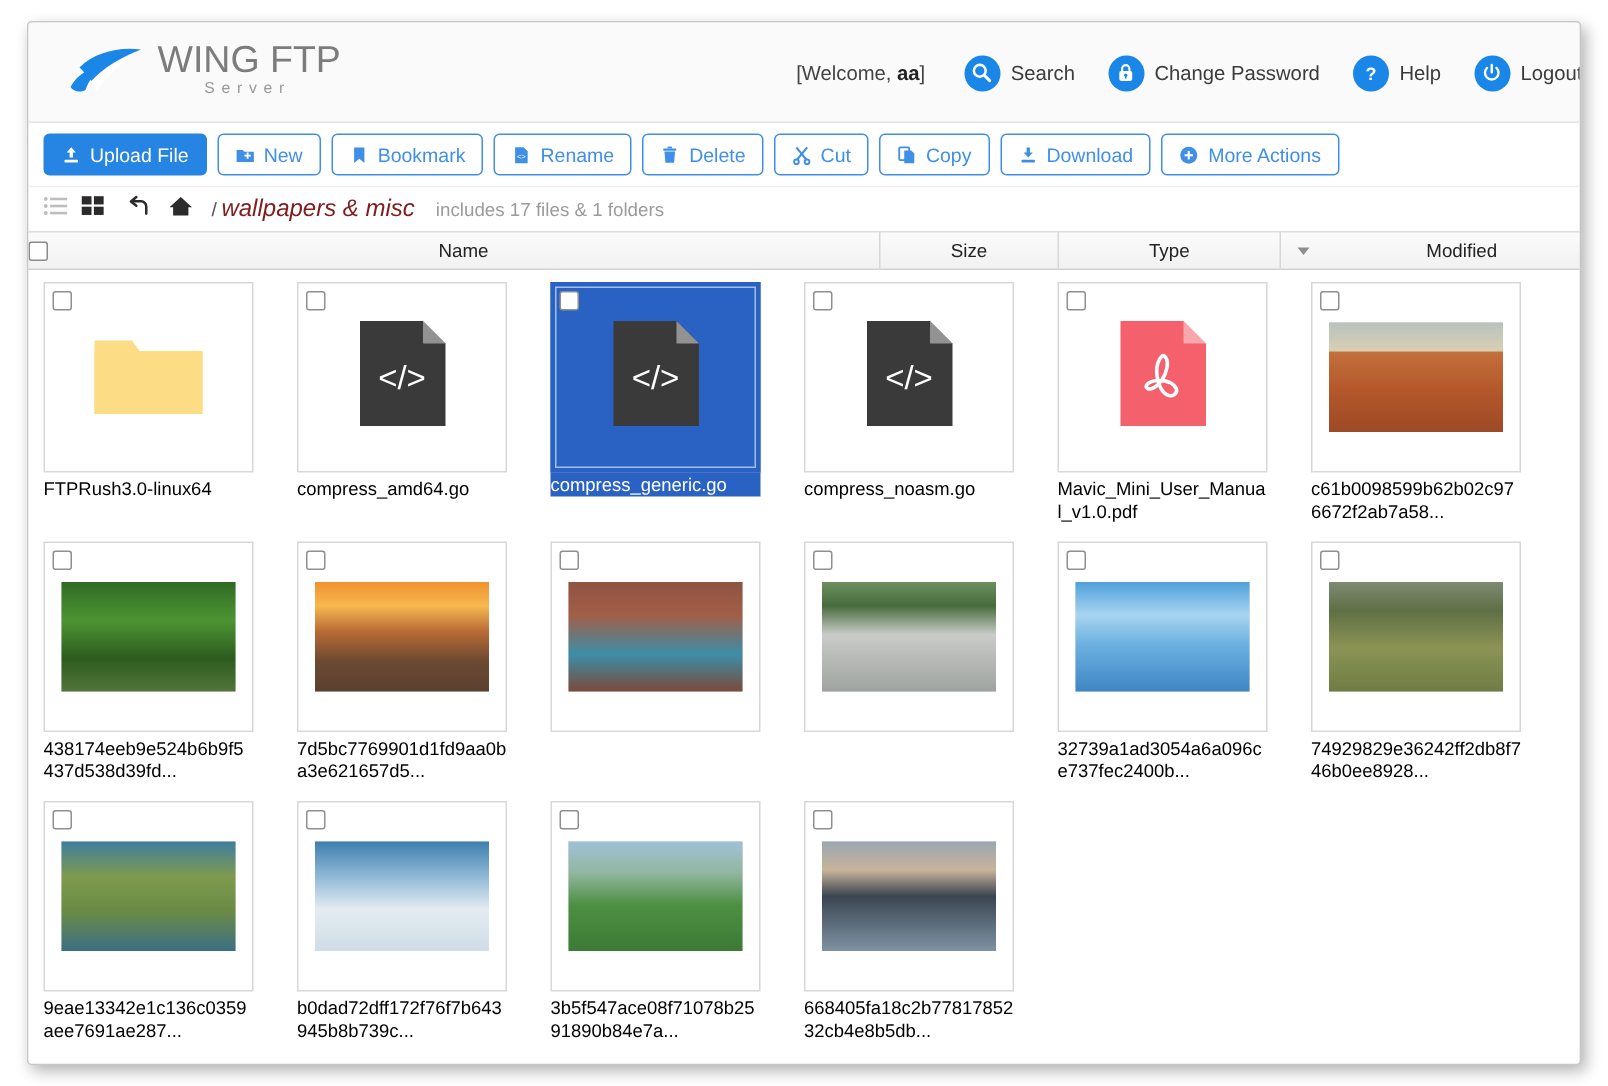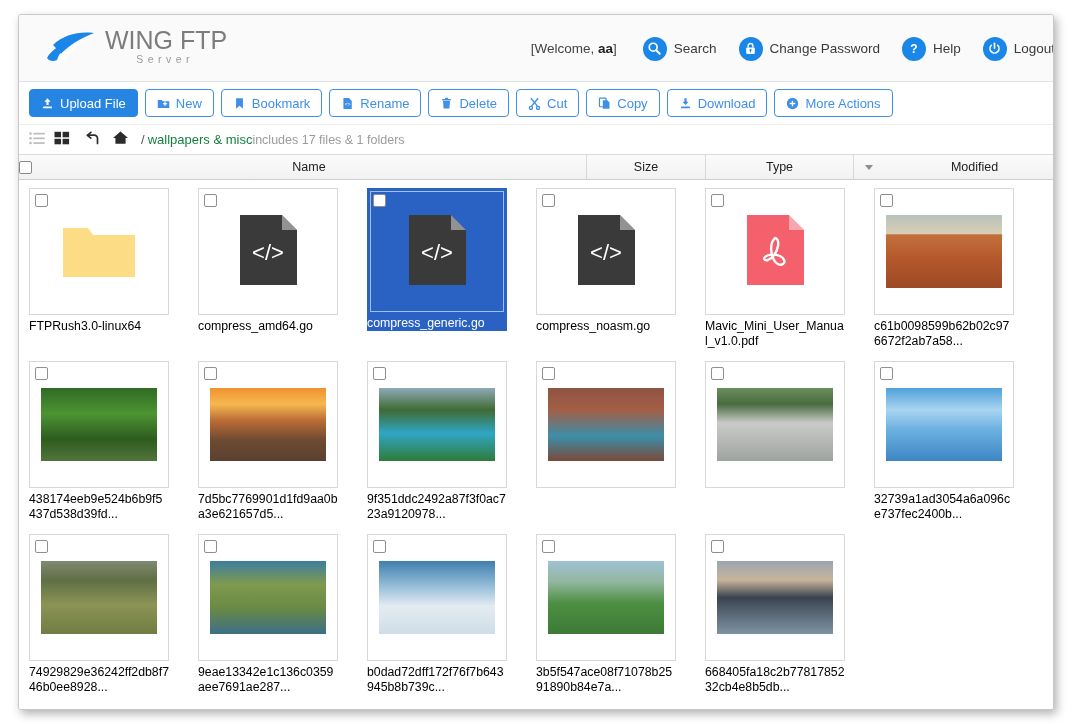--- a/index.html
+++ b/index.html
@@ -136,29 +136,31 @@
     display: flex;
     align-items: center;
     padding: 0 10px;
     gap: 0px;
     background: #fff;
   }
   .viewtoggle { display: flex; align-items: center; gap: 9px; margin-right: 14px; }
   .vt { cursor: pointer; display:block; }
   .pb-icon { cursor: pointer; display: block; margin-right: 10px; }
   .crumb {
-    font-size: 13px;
-    color: #15803d;
+    font-size: 16px;
+    color: #7f1d1d;
     white-space: nowrap;
     cursor: pointer;
+    font-style: italic;
   }
   .crumb-sep { font-size: 13px; color: #555; margin: 0 3px 0 2px; }
   .includes {
     font-size: 12.5px;
     color: #9b9b9b;
+    margin-left: 14px;
     white-space: nowrap;
   }
 
   
   .colhead {
     height: 26px;
     background: linear-gradient(#fbfbfb, #f1f1f1);
     border-top: 1px solid #dcdcdc;
     border-bottom: 1px solid #cfcfcf;
     display: flex;
@@ -577,29 +579,20 @@
               <span class="ficon">
                 <div class="thumb" style="background-image: linear-gradient(rgb(240, 146, 47) 0%, rgb(246, 184, 79) 22%, rgb(185, 107, 53) 45%, rgb(109, 74, 50) 72%, rgb(90, 64, 48) 100%);"></div>
               </span>
             </div>
             <div class="label">7d5bc7769901d1fd9aa0ba3e621657d5...</div>
           </div>
           <div class="cell">
             <div class="tile">
               <span class="cb"></span>
               <span class="ficon">
-                <div class="thumb" style="background-image: linear-gradient(rgb(143, 169, 184) 0%, rgb(63, 107, 51) 30%, rgb(47, 166, 196) 62%, rgb(47, 123, 58) 100%);"></div>
-              </span>
-            </div>
-            <div class="label">9f351ddc2492a87f3f0ac723a9120978...</div>
-          </div>
-          <div class="cell">
-            <div class="tile">
-              <span class="cb"></span>
-              <span class="ficon">
                 <div class="thumb" style="background-image: linear-gradient(rgb(142, 83, 67) 0%, rgb(163, 94, 70) 30%, rgb(60, 142, 168) 66%, rgb(122, 74, 58) 100%);"></div>
               </span>
             </div>
           </div>
           <div class="cell">
             <div class="tile">
               <span class="cb"></span>
               <span class="ficon">
                 <div class="thumb" style="background-image: linear-gradient(rgb(109, 143, 94) 0%, rgb(72, 107, 62) 22%, rgb(201, 203, 200) 48%, rgb(159, 163, 160) 100%);"></div>
               </span>

